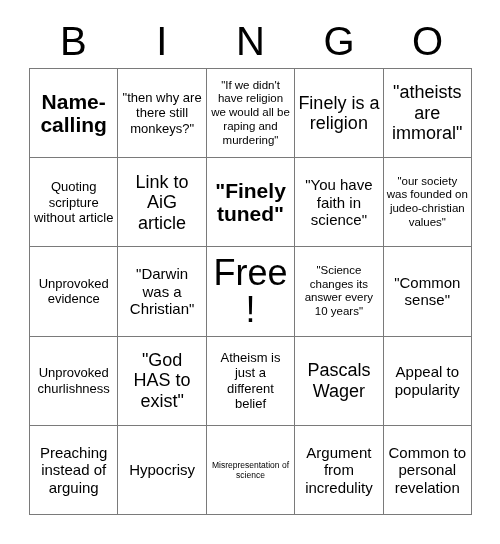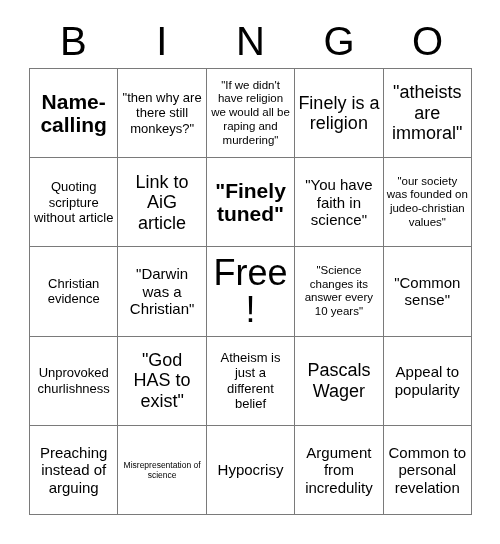--- a/index.html
+++ b/index.html
@@ -130,21 +130,21 @@
       <div class="cell">
         <span class="cell-text fs-xxl">"Finely tuned"</span>
       </div>
       <div class="cell">
         <span class="cell-text fs-l">"You have faith in science"</span>
       </div>
       <div class="cell">
         <span class="cell-text fs-s">"our society was founded on judeo-christian values"</span>
       </div>
       <div class="cell">
-        <span class="cell-text fs-m">Christian evidence</span>
+        <span class="cell-text fs-m">Unprovoked evidence</span>
       </div>
       <div class="cell">
         <span class="cell-text fs-l">"Darwin was a Christian"</span>
       </div>
       <div class="cell">
         <span class="cell-text fs-free">Free!</span>
       </div>
       <div class="cell">
         <span class="cell-text fs-s">"Science changes its answer every 10 years"</span>
       </div>
@@ -163,24 +163,24 @@
       <div class="cell">
         <span class="cell-text fs-xl">Pascals Wager</span>
       </div>
       <div class="cell">
         <span class="cell-text fs-l">Appeal to popularity</span>
       </div>
       <div class="cell">
         <span class="cell-text fs-l">Preaching instead of arguing</span>
       </div>
       <div class="cell">
-        <span class="cell-text fs-xs">Misrepresentation of science</span>
+        <span class="cell-text fs-l">Hypocrisy</span>
       </div>
       <div class="cell">
-        <span class="cell-text fs-l">Hypocrisy</span>
+        <span class="cell-text fs-xs">Misrepresentation of science</span>
       </div>
       <div class="cell">
         <span class="cell-text fs-l">Argument from incredulity</span>
       </div>
       <div class="cell">
         <span class="cell-text fs-l">Common to personal revelation</span>
       </div>
     </div>
 
 </div>

